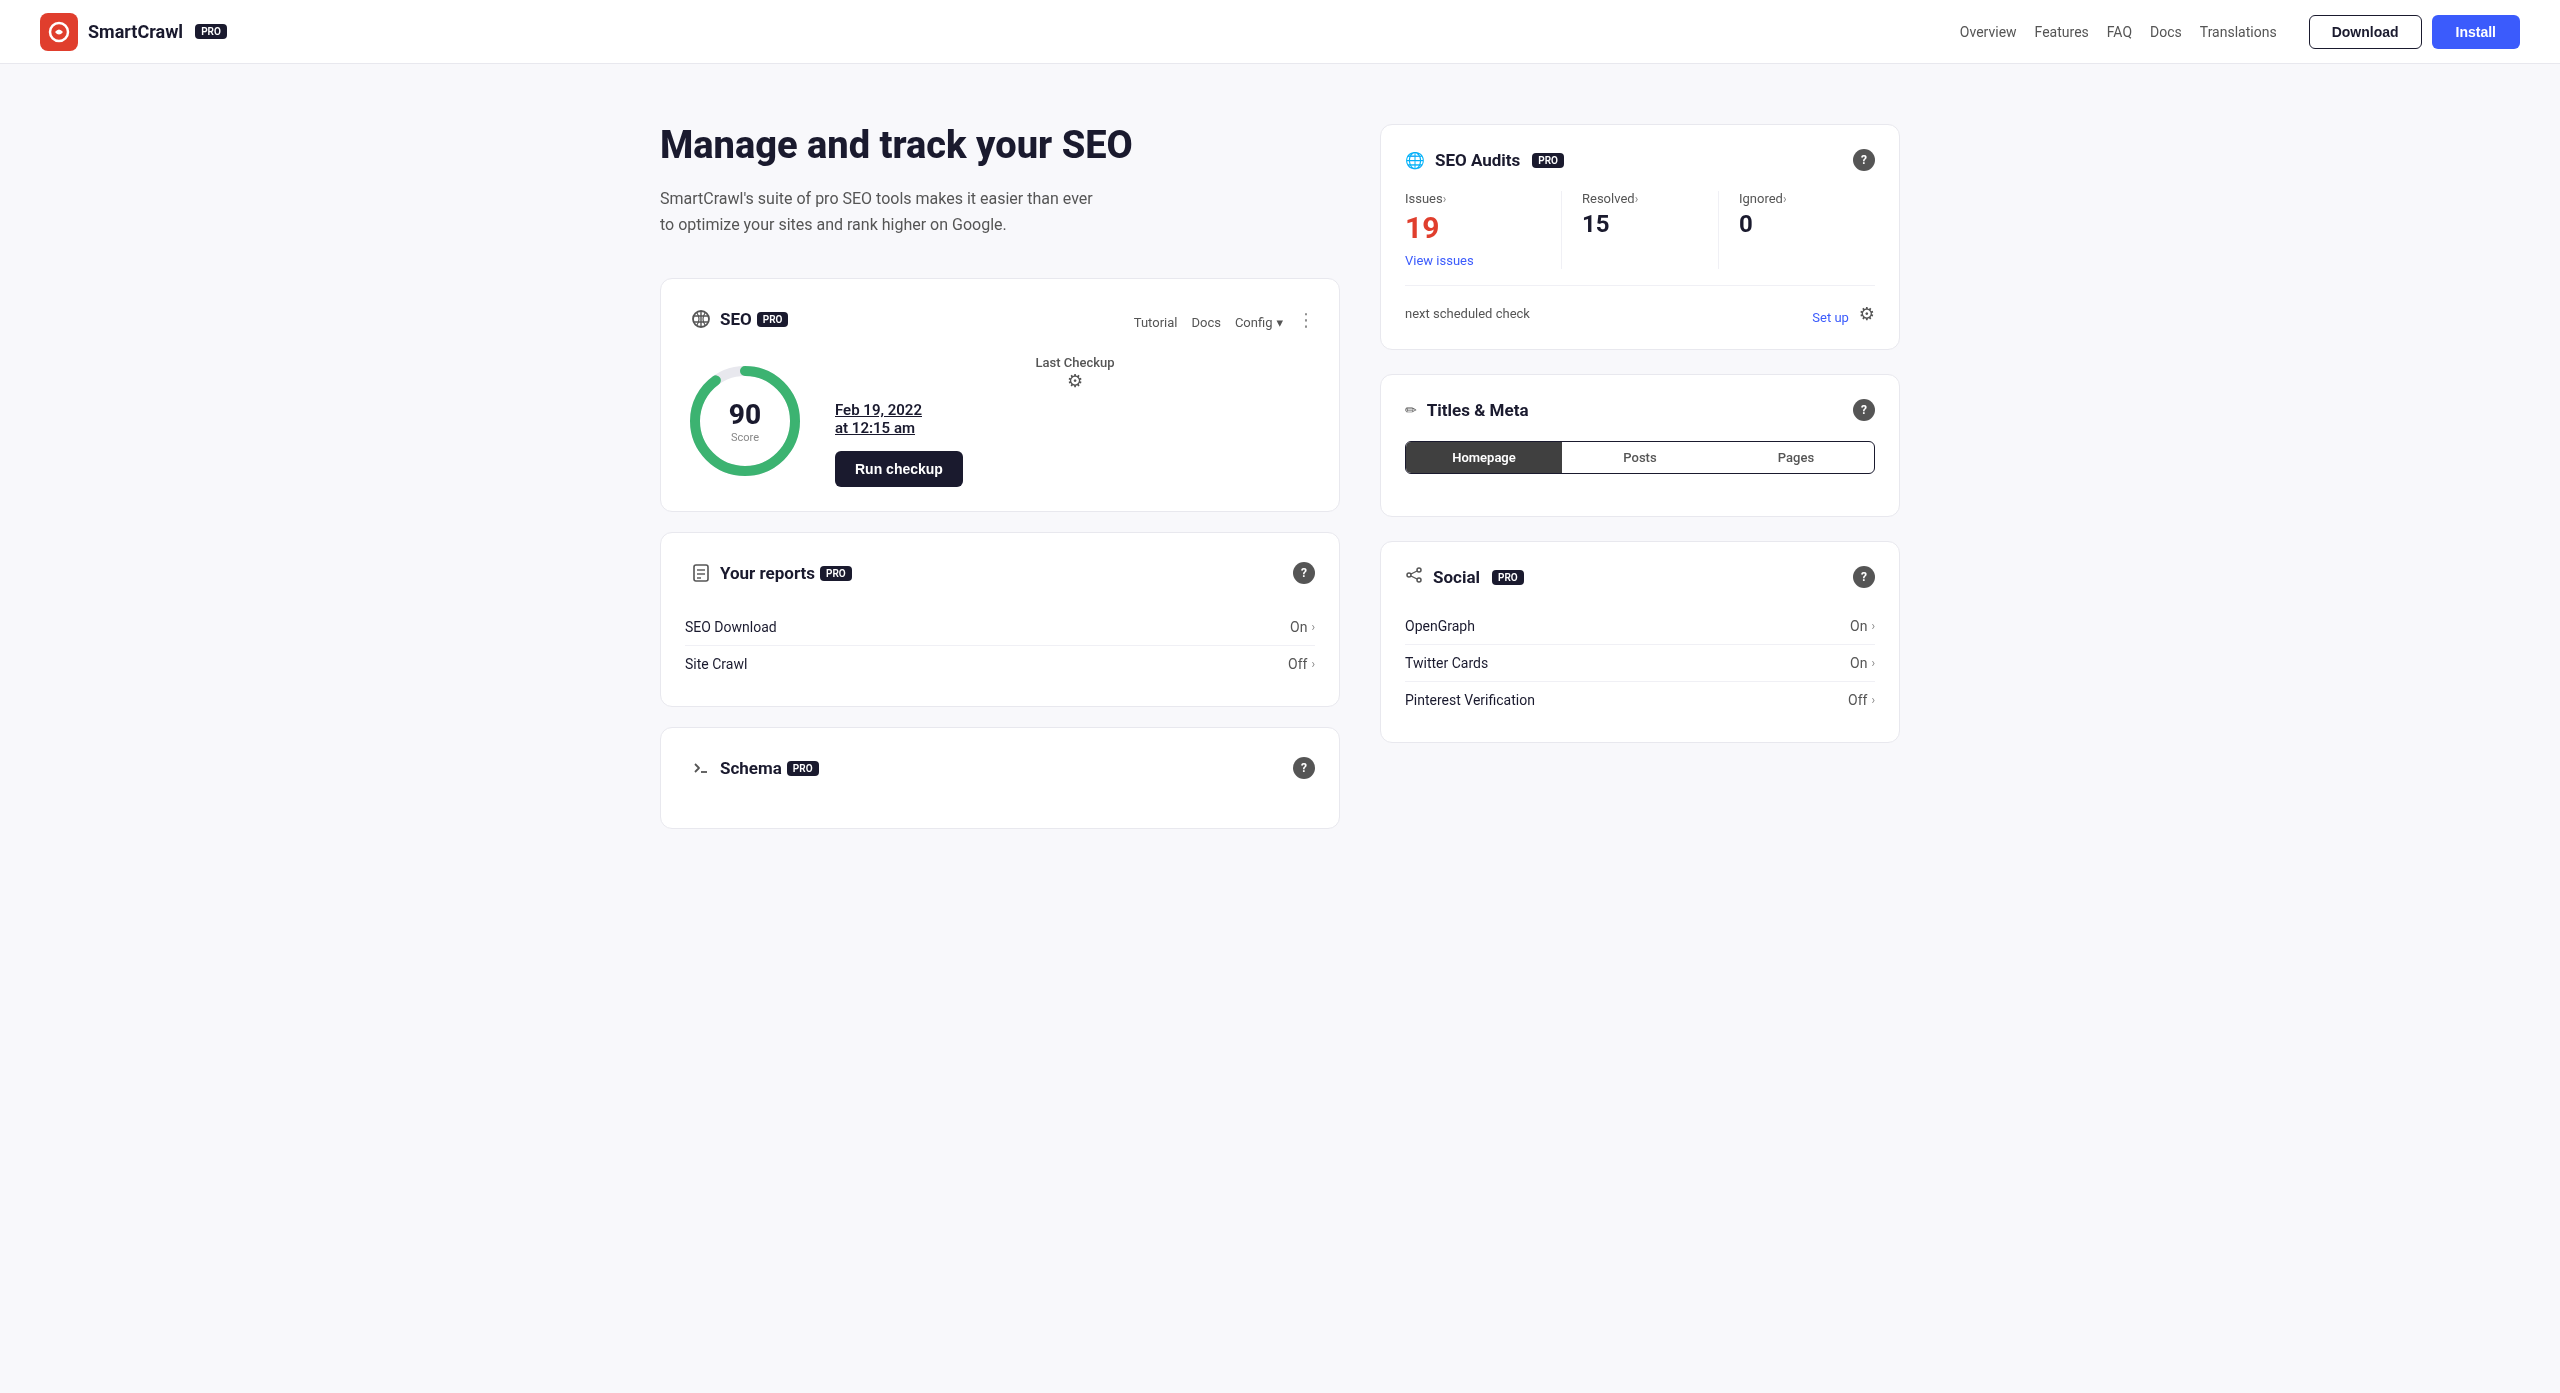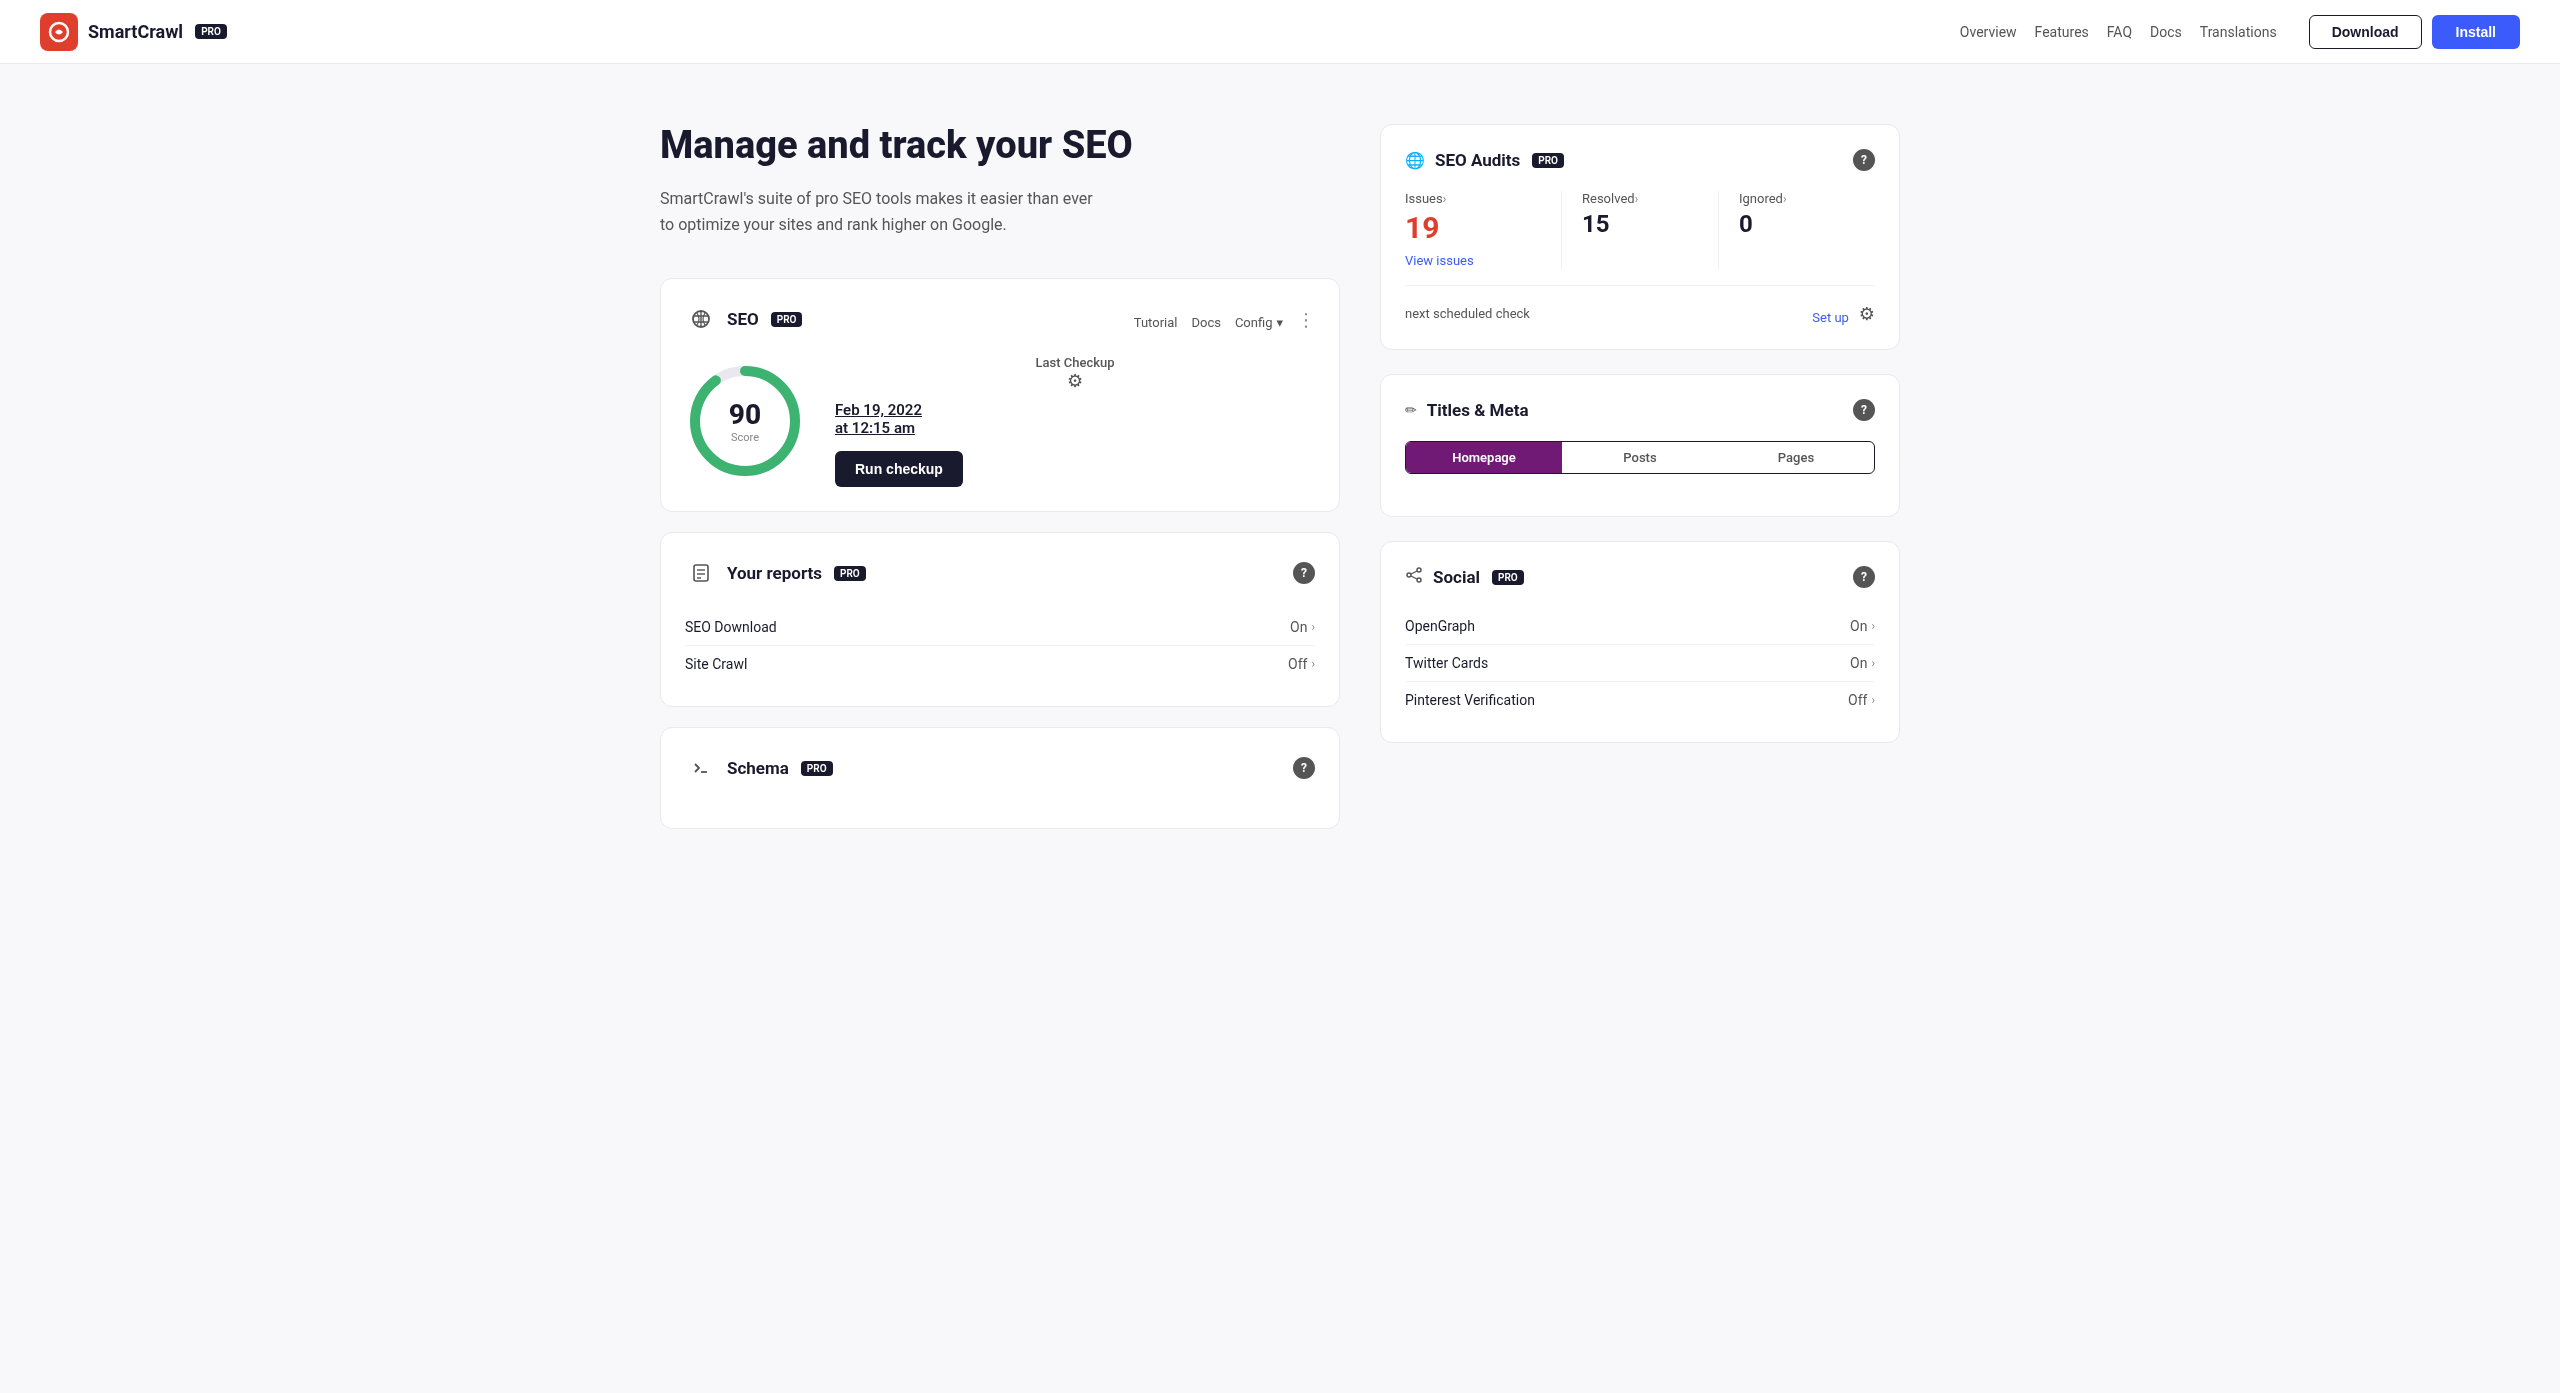--- a/index.html
+++ b/index.html
@@ -123,21 +123,21 @@
     .card {
       background: #fff;
       border-radius: 12px;
       border: 1px solid #e8e8ee;
       padding: 24px;
       margin-bottom: 20px;
     }
     .card-header {
       display: flex;
       align-items: center;
-      gap: 10px;
+      gap: 3px;
       margin-bottom: 20px;
     }
     .card-title {
       font-size: 17px;
       font-weight: 700;
       color: #1a1a2e;
     }
     .card-icon {
       width: 32px;
       height: 32px;
@@ -357,21 +357,21 @@
     .tab-item {
       flex: 1;
       text-align: center;
       padding: 8px 0;
       font-size: 13px;
       font-weight: 500;
       cursor: pointer;
       color: #555;
     }
     .tab-item.active {
-      background: #701a75;
+      background: #404040;
       color: #fff;
       font-weight: 600;
     }
     .meta-preview {
       padding: 10px 0;
     }
     .meta-url {
       font-size: 12px;
       color: #555;
       margin-bottom: 4px;

